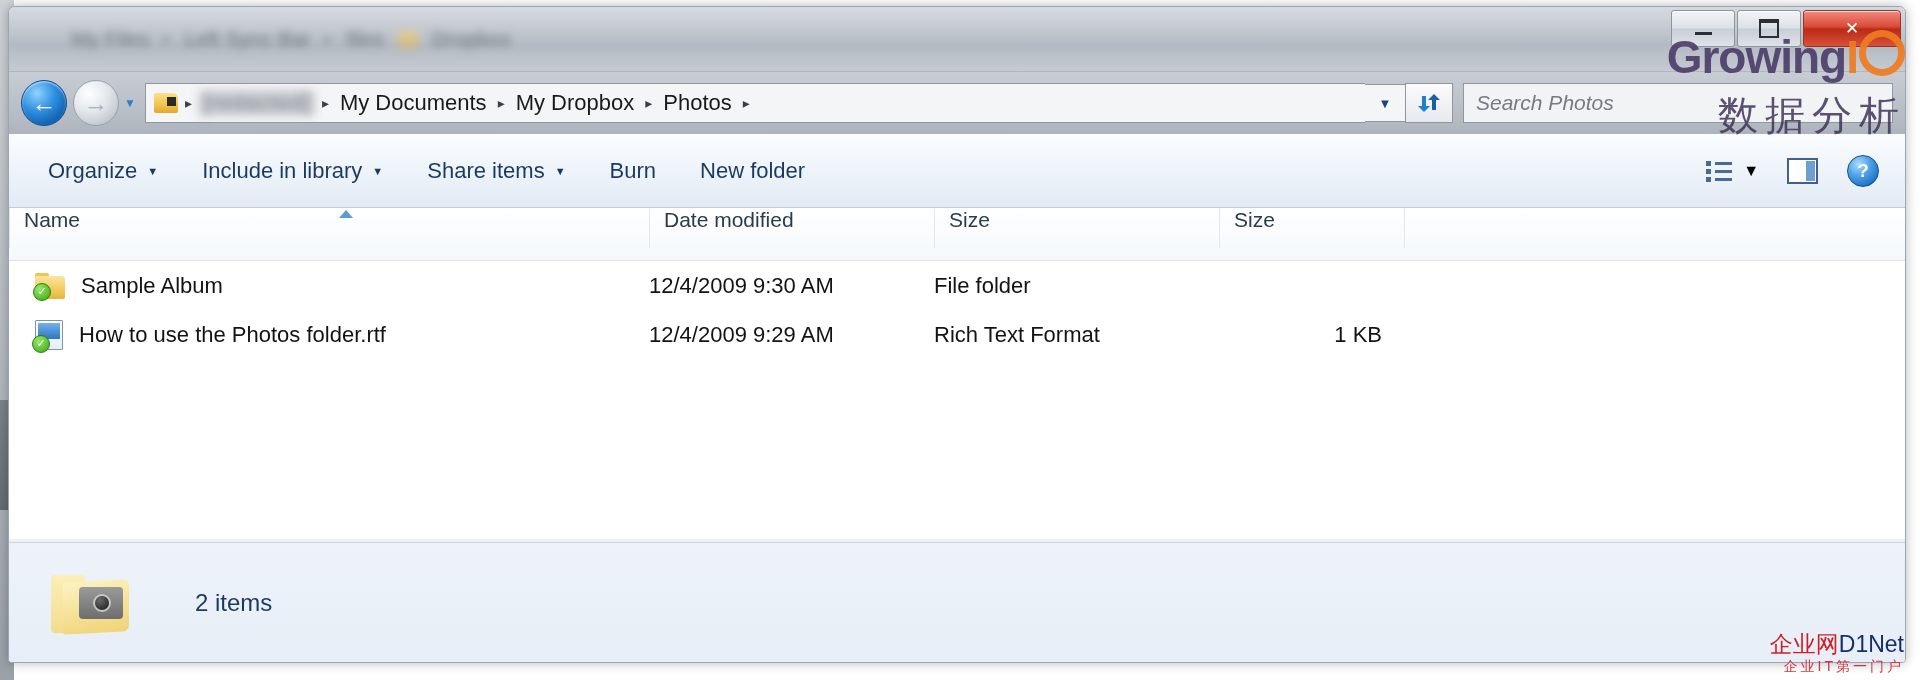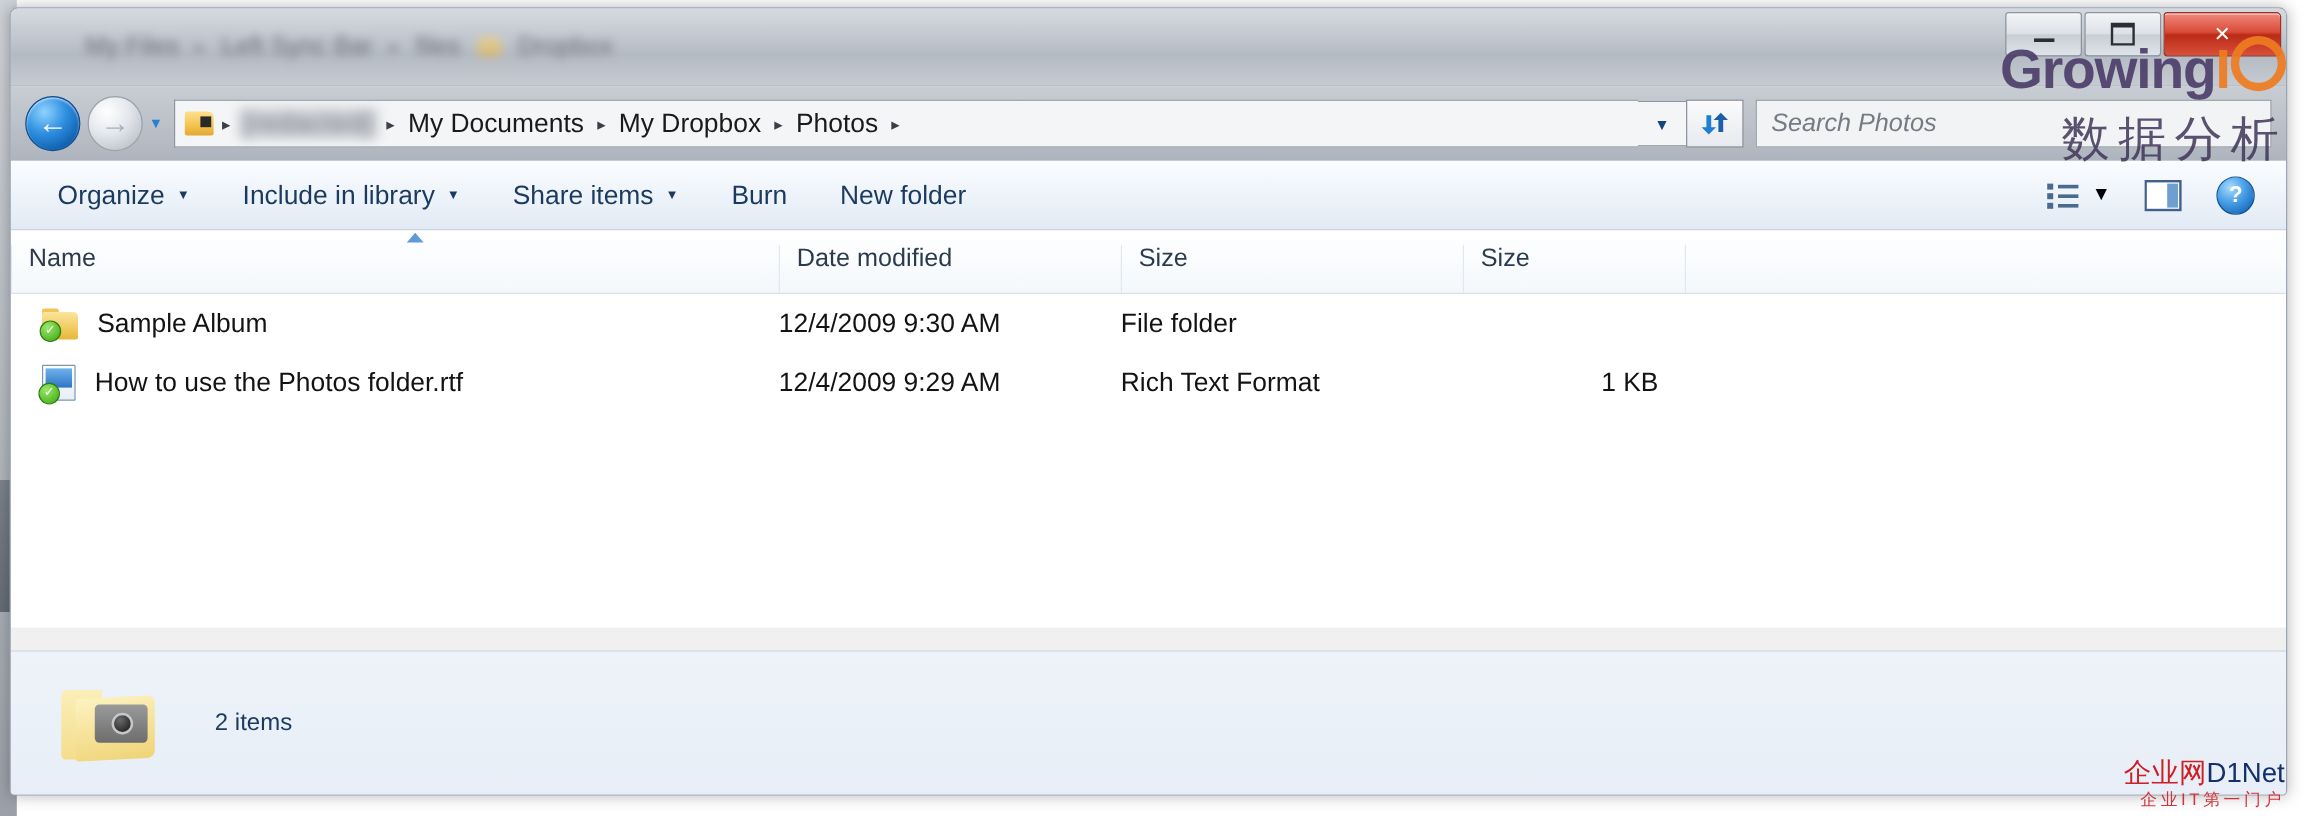--- a/index.html
+++ b/index.html
@@ -232,21 +232,21 @@
     font-size: 21px;
     font-style: italic;
     color: #6a6f77;
     width: 100%;
   }
   .searchbox input::placeholder { color: #767b83; font-style: italic; }
 
   
   .cmdbar {
     position: relative;
-    height: 58px;
+    height: 74px;
     background: linear-gradient(180deg,#fbfdff 0%,#f0f5fb 42%,#e2eaf4 100%);
     border-bottom: 1px solid #c3ccd8;
     display: flex;
     align-items: center;
     padding-left: 26px;
     box-sizing: border-box;
   }
   .cmd {
     font-size: 22px;
     color: #1b3a5e;
@@ -275,21 +275,20 @@
     display: flex; align-items: center; justify-content: center;
   }
 
   
   .colhead {
     position: relative;
     height: 52px;
     background: linear-gradient(180deg,#ffffff 0%,#f4f8fc 100%);
     border-bottom: 1px solid #dbe2ea;
     display: flex;
-    align-items: flex-end;
   }
   .col {
     font-size: 21px;
     color: #2b3b4d;
     padding: 0 0 10px 14px;
     box-sizing: border-box;
     border-left: 1px solid #e2e8ef;
     height: 40px;
     cursor: pointer;
     position: relative;
@@ -393,23 +392,23 @@
   }
   .status-icon .cam::after {
     content: "";
     position: absolute; left: 14px; top: 7px; width: 18px; height: 18px;
     border-radius: 50%;
     background: radial-gradient(circle at 35% 30%, #6b6b6b, #141414);
     border: 2px solid #c7c7c7;
     box-sizing: border-box;
   }
   .status-text {
-    font-size: 20px;
+    font-size: 24px;
     color: #1b3a5e;
-    margin-left: 44px;
+    margin-left: 60px;
   }
 
   
   .wm-growingio {
     position: absolute;
     right: 14px;
     top: 30px;
     text-align: right;
     pointer-events: none;
     user-select: none;

